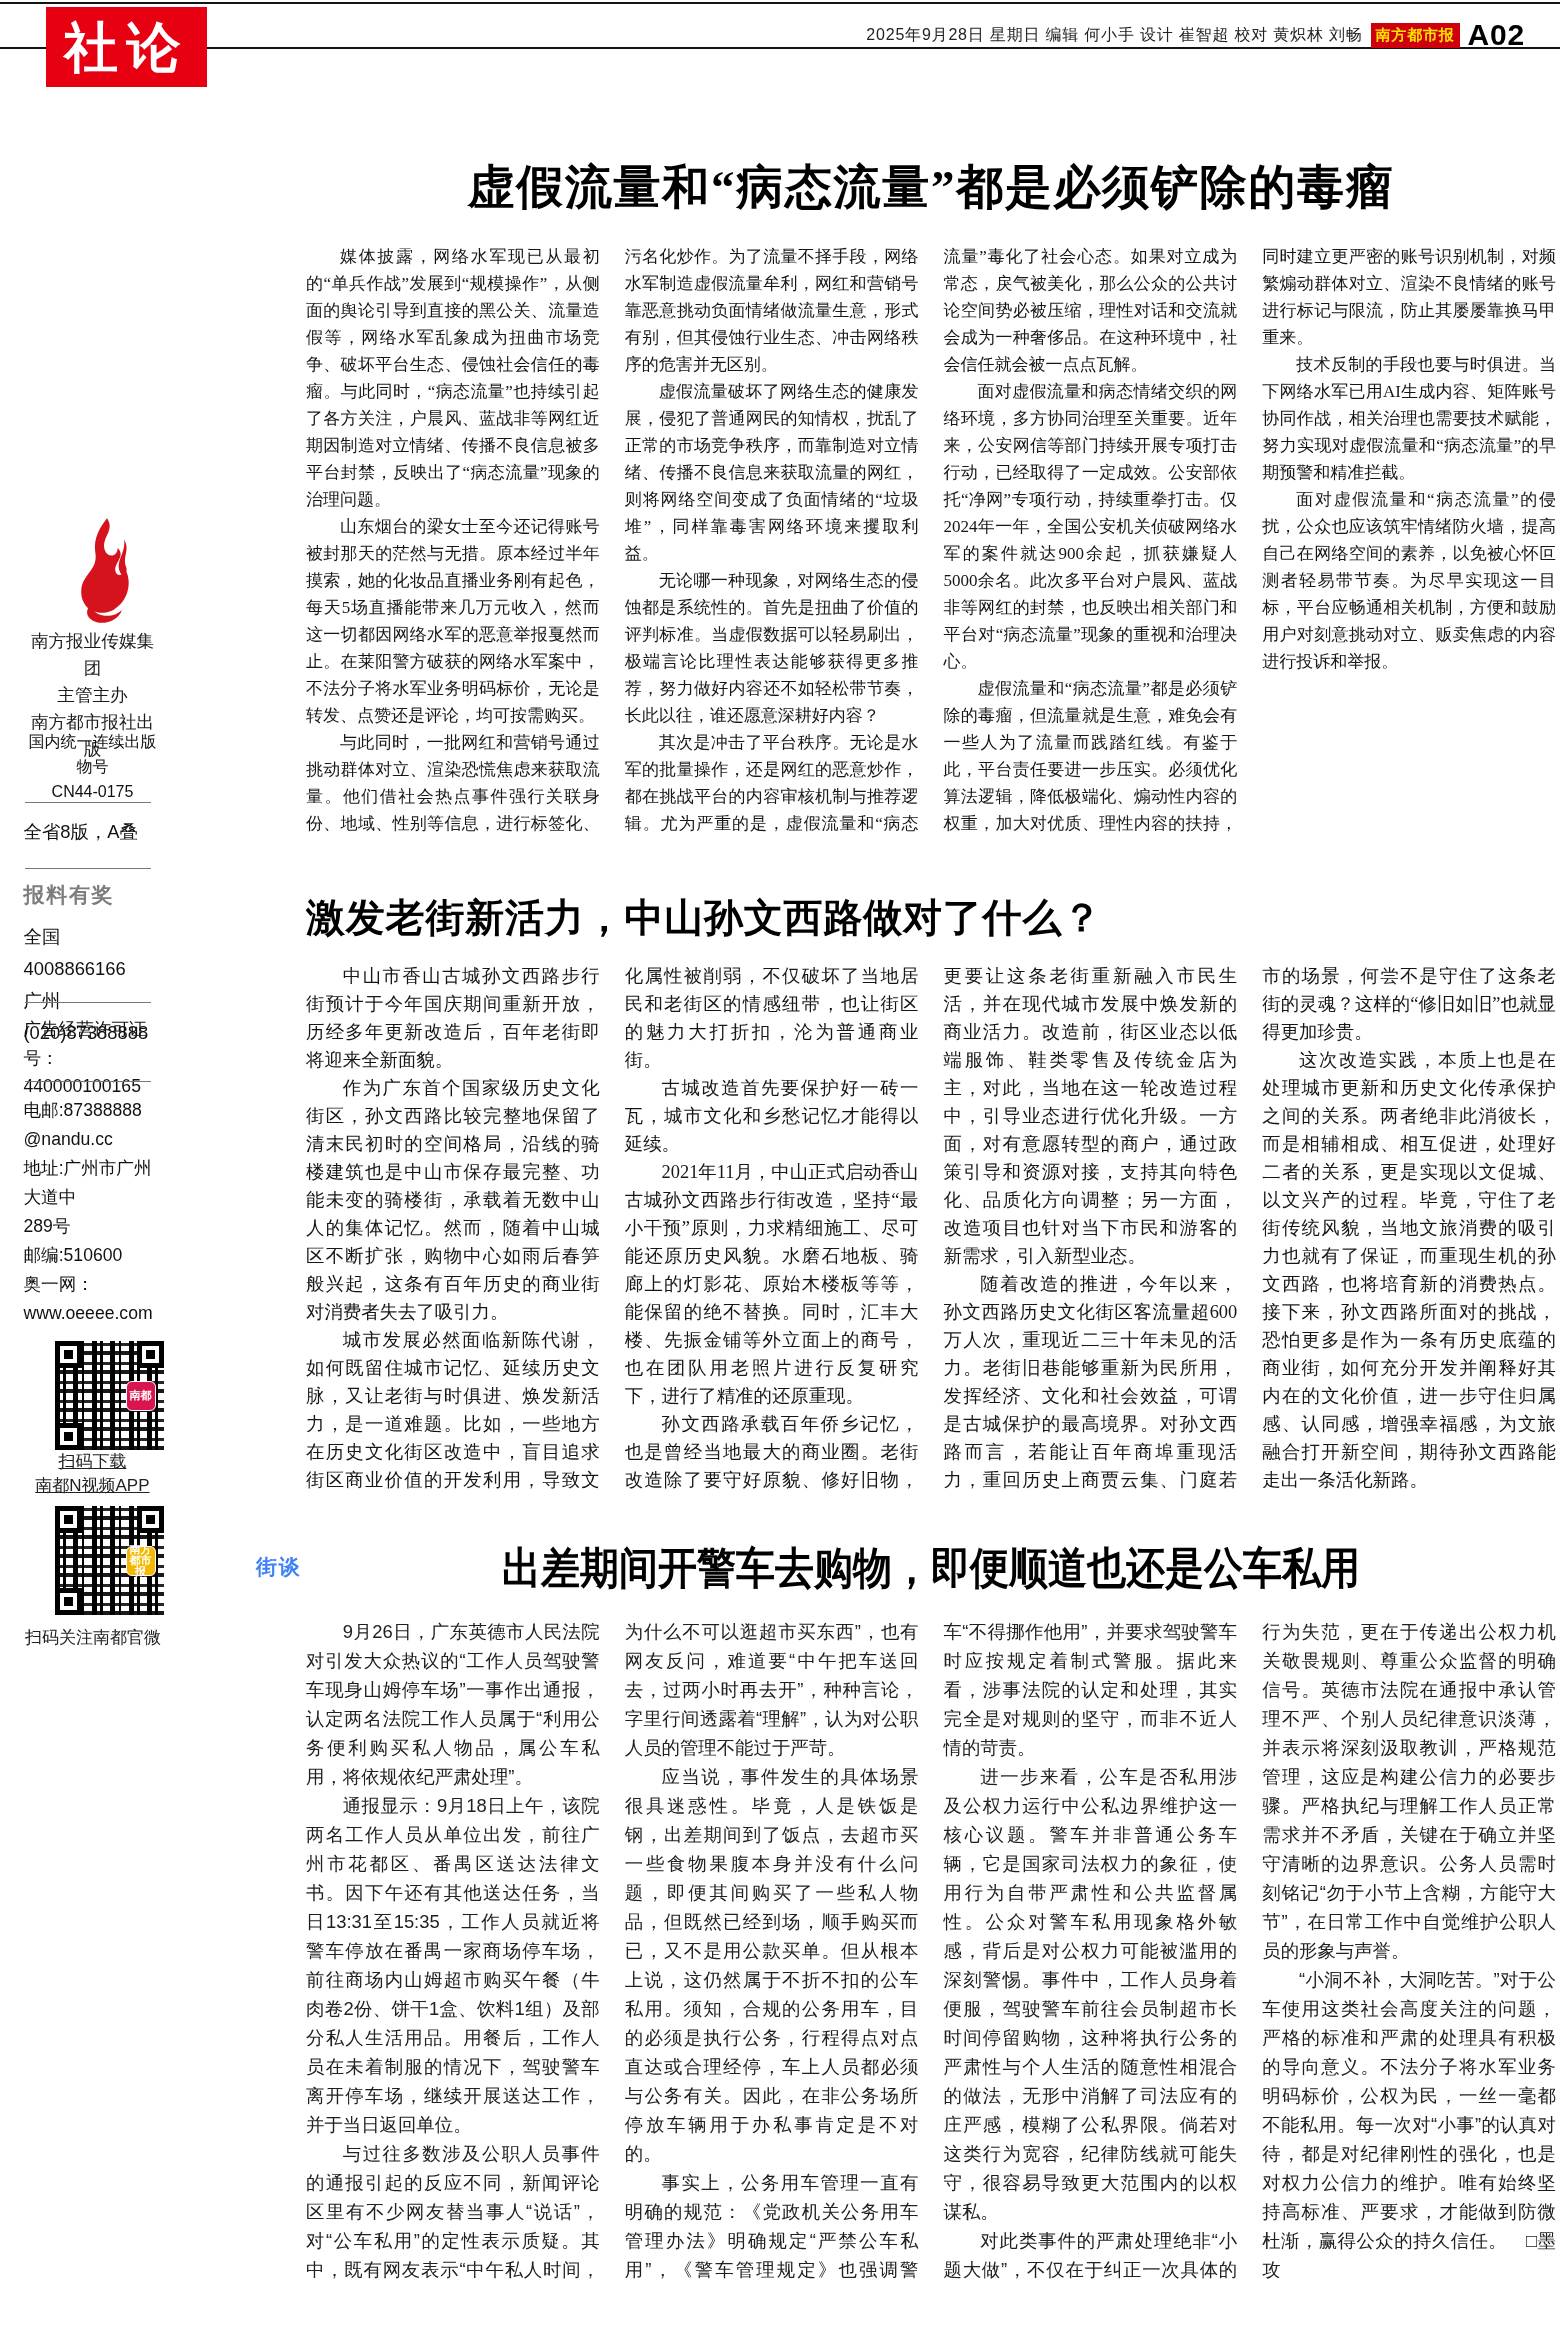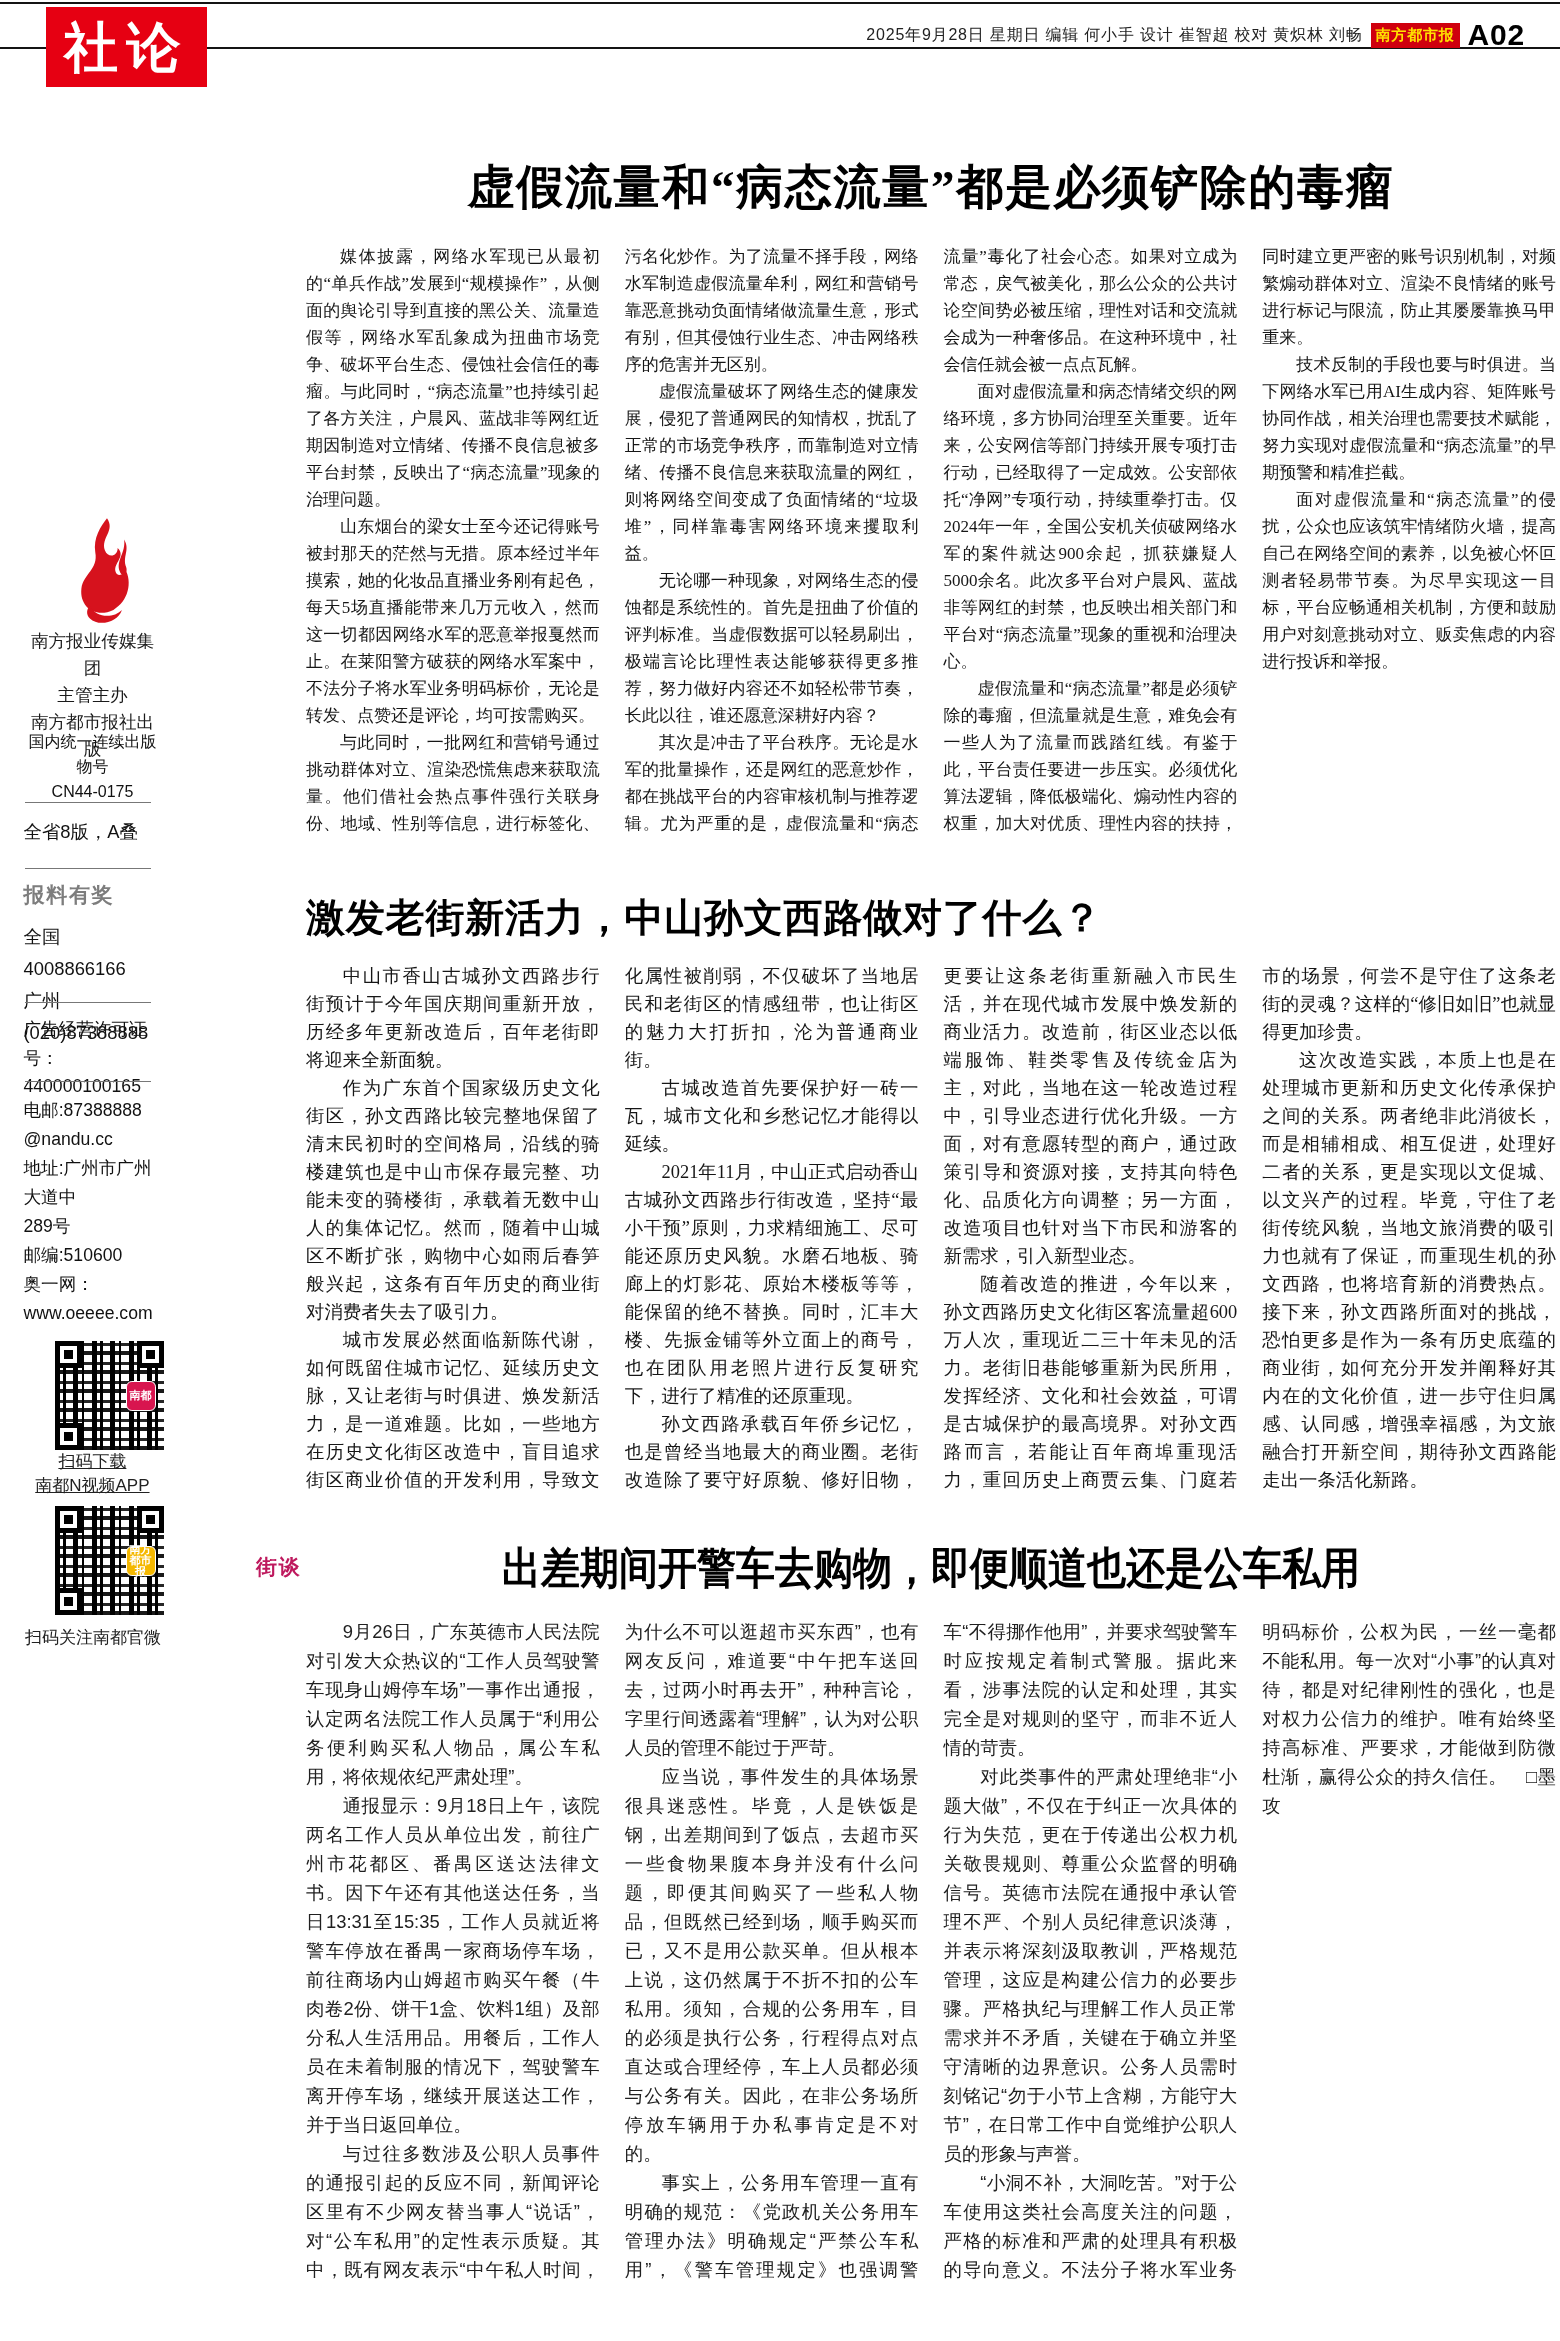--- a/index.html
+++ b/index.html
@@ -82,21 +82,21 @@
   .a1-body { top:243px; height:608px; font-size:17px; line-height:27px; }
 
   
   .a2-headline {
     top:891px; font-size:39px; font-weight:900; color:#000; letter-spacing:0.8px; white-space:nowrap;
     font-family:"Liberation Sans","DejaVu Sans",sans-serif;
   }
   .a2-body { top:962px; height:544px; font-size:18.4px; line-height:28px; }
 
   
-  .a3-label { position:absolute; left:256px; top:1553px; font-size:21px; font-weight:bold; color:#be185d; letter-spacing:1.7px; }
+  .a3-label { position:absolute; left:256px; top:1553px; font-size:21px; font-weight:bold; color:#3b82f6; letter-spacing:1.7px; }
   .a3-headline {
     top:1538px; text-align:center; font-size:39px; font-weight:900; color:#000; white-space:nowrap;
     transform:scaleY(1.12); transform-origin:center top; letter-spacing:0px;
     font-family:"Liberation Sans","DejaVu Sans",sans-serif;
   }
   .a3-body { top:1617px; height:689px; font-size:18.4px; line-height:29px; color:#202020; }
 </style>
 </head>
 <body>
 
@@ -208,18 +208,19 @@
     </div>
 
   <div class="a3-label">街谈</div>
   <h2 class="content a3-headline">出差期间开警车去购物，即便顺道也还是公车私用</h2>
   <div class="content body-cols a3-body">
       <p>9月26日，广东英德市人民法院对引发大众热议的“工作人员驾驶警车现身山姆停车场”一事作出通报，认定两名法院工作人员属于“利用公务便利购买私人物品，属公车私用，将依规依纪严肃处理”。</p>
       <p>通报显示：9月18日上午，该院两名工作人员从单位出发，前往广州市花都区、番禺区送达法律文书。因下午还有其他送达任务，当日13:31至15:35，工作人员就近将警车停放在番禺一家商场停车场，前往商场内山姆超市购买午餐（牛肉卷2份、饼干1盒、饮料1组）及部分私人生活用品。用餐后，工作人员在未着制服的情况下，驾驶警车离开停车场，继续开展送达工作，并于当日返回单位。</p>
       <p>与过往多数涉及公职人员事件的通报引起的反应不同，新闻评论区里有不少网友替当事人“说话”，对“公车私用”的定性表示质疑。其中，既有网友表示“中午私人时间，为什么不可以逛超市买东西”，也有网友反问，难道要“中午把车送回去，过两小时再去开”，种种言论，字里行间透露着“理解”，认为对公职人员的管理不能过于严苛。</p>
       <p>应当说，事件发生的具体场景很具迷惑性。毕竟，人是铁饭是钢，出差期间到了饭点，去超市买一些食物果腹本身并没有什么问题，即便其间购买了一些私人物品，但既然已经到场，顺手购买而已，又不是用公款买单。但从根本上说，这仍然属于不折不扣的公车私用。须知，合规的公务用车，目的必须是执行公务，行程得点对点直达或合理经停，车上人员都必须与公务有关。因此，在非公务场所停放车辆用于办私事肯定是不对的。</p>
       <p>事实上，公务用车管理一直有明确的规范：《党政机关公务用车管理办法》明确规定“严禁公车私用”，《警车管理规定》也强调警车“不得挪作他用”，并要求驾驶警车时应按规定着制式警服。据此来看，涉事法院的认定和处理，其实完全是对规则的坚守，而非不近人情的苛责。</p>
+      <p>进一步来看，公车是否私用涉及公权力运行中公私边界维护这一核心议题。警车并非普通公务车辆，它是国家司法权力的象征，使用行为自带严肃性和公共监督属性。公众对警车私用现象格外敏感，背后是对公权力可能被滥用的深刻警惕。事件中，工作人员身着便服，驾驶警车前往会员制超市长时间停留购物，这种将执行公务的严肃性与个人生活的随意性相混合的做法，无形中消解了司法应有的庄严感，模糊了公私界限。倘若对这类行为宽容，纪律防线就可能失守，很容易导致更大范围内的以权谋私。</p>
       <p>对此类事件的严肃处理绝非“小题大做”，不仅在于纠正一次具体的行为失范，更在于传递出公权力机关敬畏规则、尊重公众监督的明确信号。英德市法院在通报中承认管理不严、个别人员纪律意识淡薄，并表示将深刻汲取教训，严格规范管理，这应是构建公信力的必要步骤。严格执纪与理解工作人员正常需求并不矛盾，关键在于确立并坚守清晰的边界意识。公务人员需时刻铭记“勿于小节上含糊，方能守大节”，在日常工作中自觉维护公职人员的形象与声誉。</p>
       <p>“小洞不补，大洞吃苦。”对于公车使用这类社会高度关注的问题，严格的标准和严肃的处理具有积极的导向意义。不法分子将水军业务明码标价，公权为民，一丝一毫都不能私用。每一次对“小事”的认真对待，都是对纪律刚性的强化，也是对权力公信力的维护。唯有始终坚持高标准、严要求，才能做到防微杜渐，赢得公众的持久信任。　□墨攻</p>
     </div>
 
 </div>
 
 
 </body></html>

